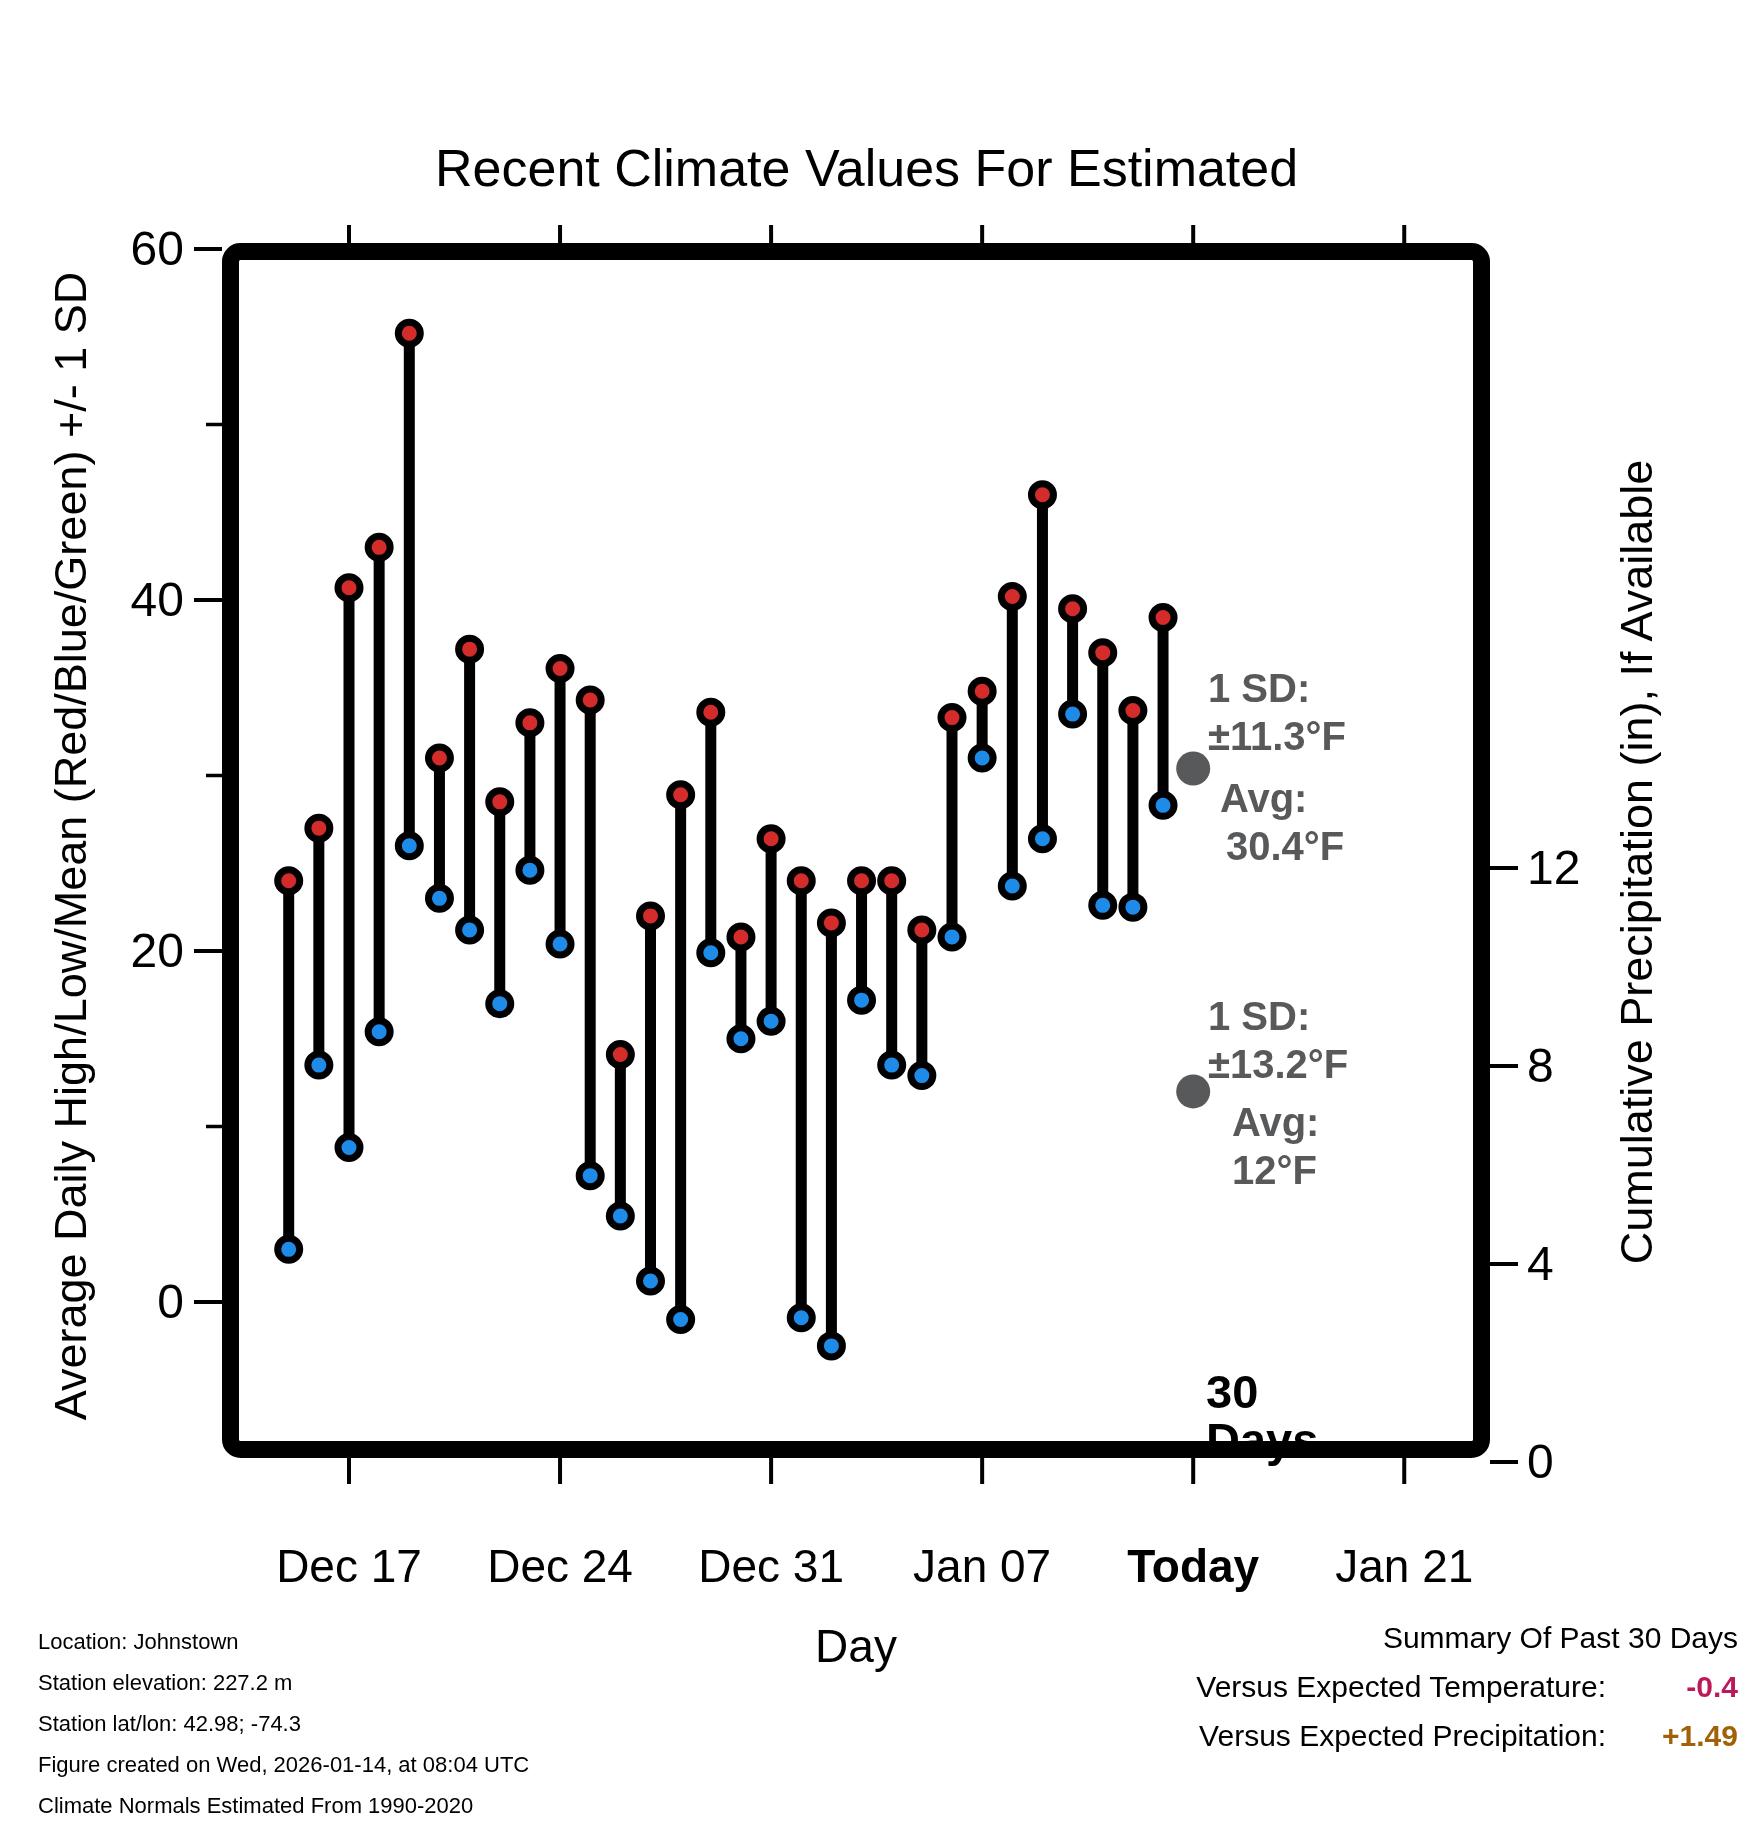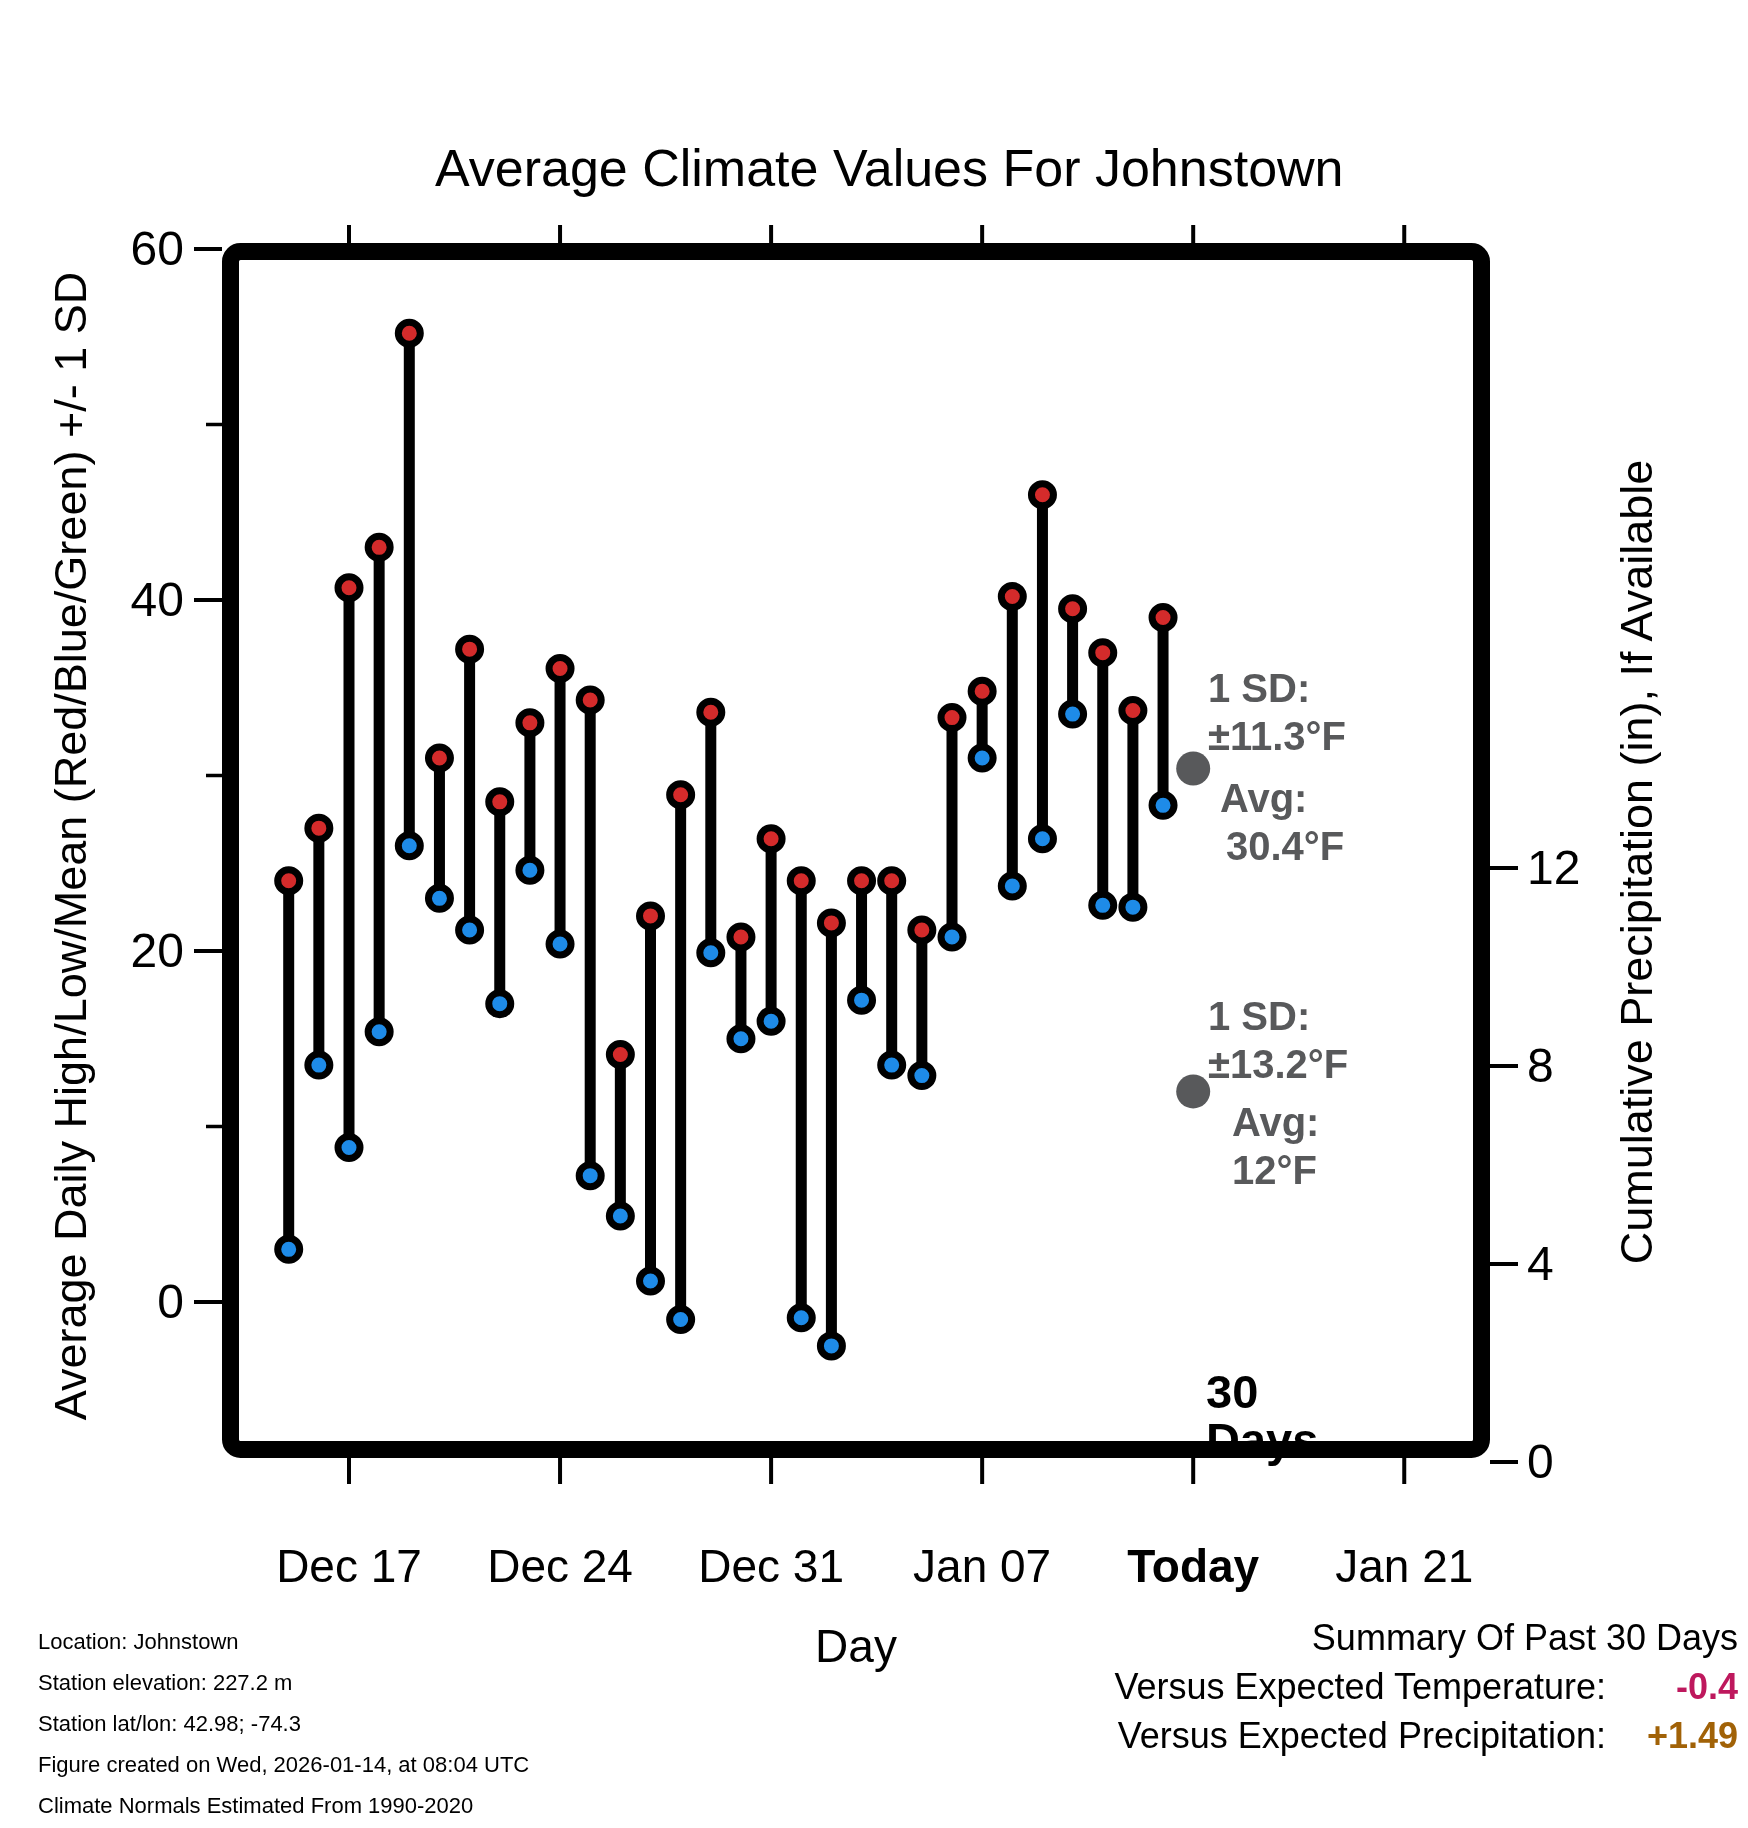--- a/index.html
+++ b/index.html
@@ -2,21 +2,21 @@
 <html><head>
 <meta charset="utf-8">
 <style>
   html,body{margin:0;padding:0;background:#fff;}
   body{width:1748px;height:1828px;position:relative;font-family:"Liberation Sans",sans-serif;}
   #stage{position:absolute;inset:0;}
   #plot{position:absolute;left:0;top:0;width:1748px;height:1828px;}
   svg text{font-family:"Liberation Sans",sans-serif;}
   .title{position:absolute;left:435px;top:138px;width:840px;text-align:center;font-size:52px;color:#000;white-space:nowrap;}
   .footer{position:absolute;left:38px;top:1621px;font-size:22px;line-height:41px;color:#000;}
-  .summary{position:absolute;right:10px;top:1613px;font-size:36px;line-height:49px;color:#000;text-align:right;}
+  .summary{position:absolute;right:10px;top:1613px;font-size:30px;line-height:49px;color:#000;text-align:right;}
   .summary .val{display:inline-block;min-width:132px;text-align:right;font-weight:bold;}
 </style>
 </head>
 <body>
 
 <div id="stage">
   <svg id="plot" viewBox="0 0 1748 1828">
       <defs>
         <clipPath id="pc">
           <rect x="239" y="260" w="1234" h="1181"></rect>
@@ -248,21 +248,21 @@
         <line x1="1193.1999999999998" y1="1458" x2="1193.1999999999998" y2="1484" stroke="#000" stroke-width="4"></line>
         <text text-anchor="middle" font-size="46" fill="#000" font-weight="bold" x="1193.1999999999998" y="1582">Today</text>
         <line x1="1404.25" y1="225" x2="1404.25" y2="243" stroke="#000" stroke-width="4"></line>
         <line x1="1404.25" y1="1458" x2="1404.25" y2="1484" stroke="#000" stroke-width="4"></line>
         <text text-anchor="middle" font-size="46" fill="#000" font-weight="normal" x="1404.25" y="1582">Jan 21</text>
         <text text-anchor="middle" font-size="46" fill="#000" x="856" y="1662">Day</text>
       </g>
       <text text-anchor="middle" font-size="45" fill="#000" x="0" y="0" transform="translate(86,846) rotate(-90)">Average Daily High/Low/Mean (Red/Blue/Green) +/- 1 SD</text>
       <text text-anchor="middle" font-size="45" fill="#000" x="0" y="0" transform="translate(1652,862) rotate(-90)">Cumulative Precipitation (in), If Available</text>
     </svg>
-  <div class="title">Average Climate Values For Johnstown</div>
+  <div class="title">Recent Climate Values For Estimated</div>
 
   <div class="footer">
     <div>Location: Johnstown</div>
     <div>Station elevation: 227.2 m</div>
     <div>Station lat/lon: 42.98; -74.3</div>
     <div>Figure created on Wed, 2026-01-14, at 08:04 UTC</div>
     <div>Climate Normals Estimated From 1990-2020</div>
   </div>
 
   <div class="summary">

